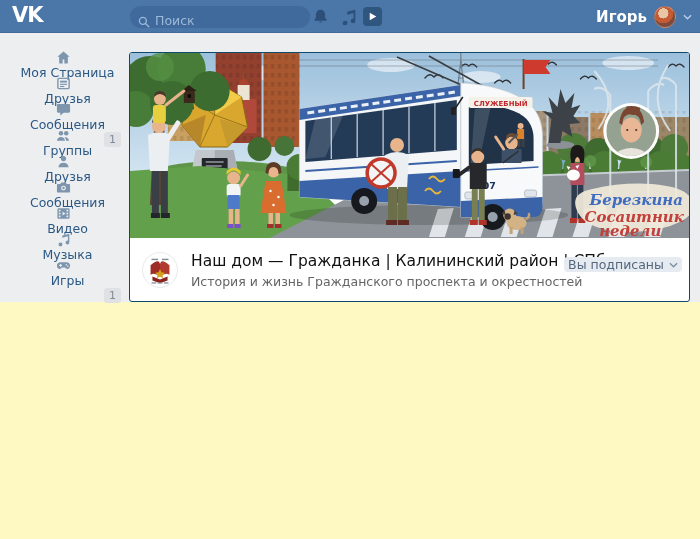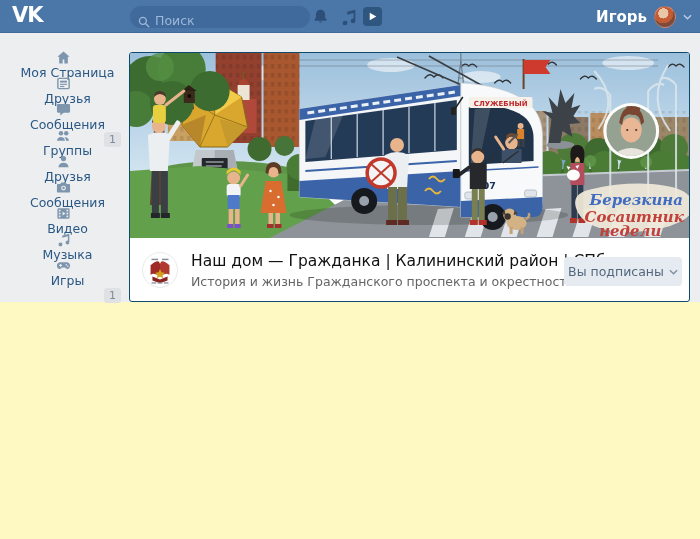--- a/index.html
+++ b/index.html
@@ -31,21 +31,21 @@
   .sb-badge { margin-left:auto; background:#dfe1e5; color:#7f8b99; font-size:11px; border-radius:3px; padding:1px 5px; line-height:13px; }
 
   
   .card { position:absolute; left:129px; top:52px; width:561px; height:250px; background:#fff; border:1px solid #0c4a6e; border-radius:3px; overflow:hidden; z-index:2; }
   .cover { width:559px; height:185px; display:block; }
   .chead { position:relative; height:63px; display:flex; align-items:center; padding-left:12px; }
   .gavatar { width:36px; height:36px; border-radius:50%; border:1px solid #e7e8ec; background:#fff; overflow:hidden; flex:0 0 auto; cursor:pointer; }
   .ghead-text { margin-left:13px; }
   .gtitle { font-size:15.5px; color:#111; line-height:20px; }
   .gsub { font-size:12.5px; color:#656565; margin-top:3px; }
-  .subscribed-btn { position:absolute; right:7px; top:19px; width:118px; height:29px; background:#e5ebf1; border:none; border-radius:4px; color:#55677d; font-size:12.5px; font-family:inherit; display:flex; align-items:center; justify-content:center; gap:5px; cursor:pointer; }
+  .subscribed-btn { position:absolute; right:7px; top:19px; width:118px; height:15px; background:#e5ebf1; border:none; border-radius:4px; color:#55677d; font-size:12.5px; font-family:inherit; display:flex; align-items:center; justify-content:center; gap:5px; cursor:pointer; }
 
   .cover-txt-script { font-family:"DejaVu Serif","Liberation Serif",serif; font-style:italic; font-weight:bold; }
 </style>
 </head>
 <body>
 
 <div class="page">
 
   <div class="topbar">
     <div class="vk-logo">VK</div>

